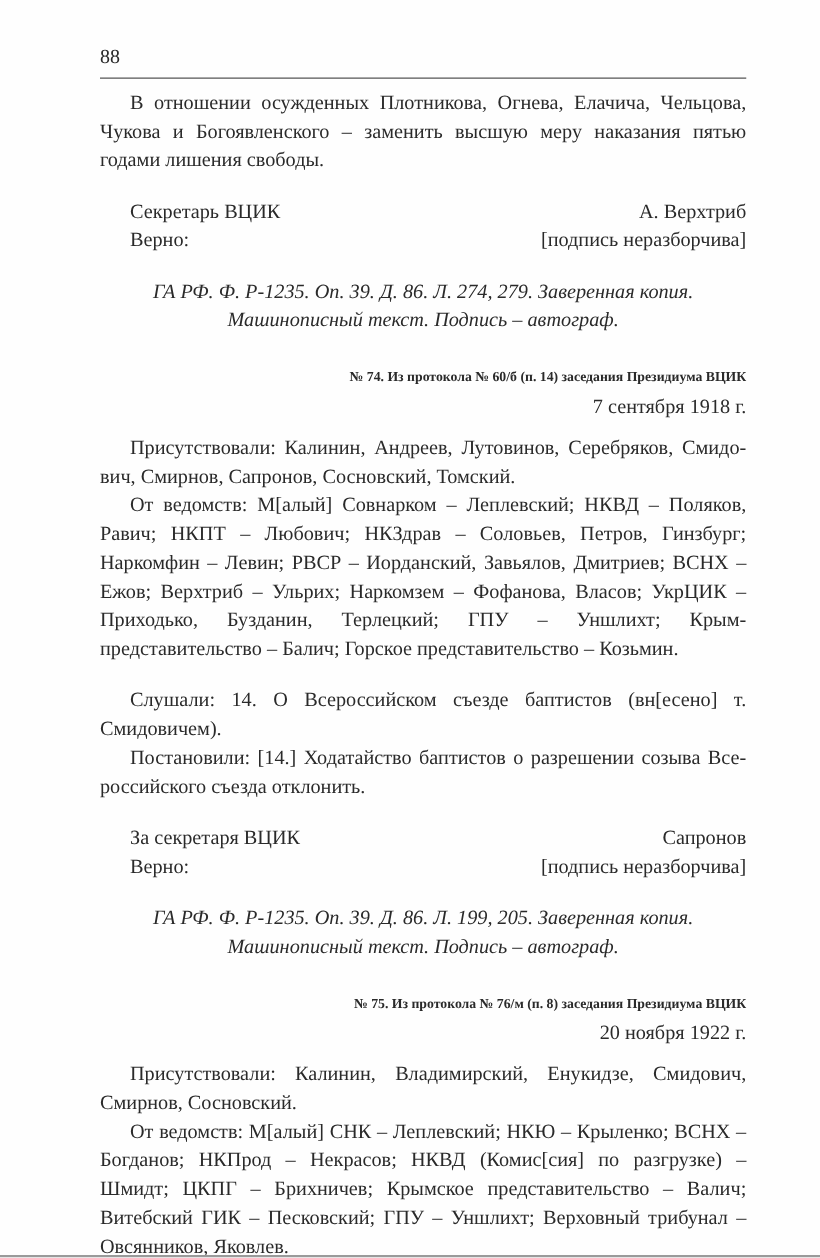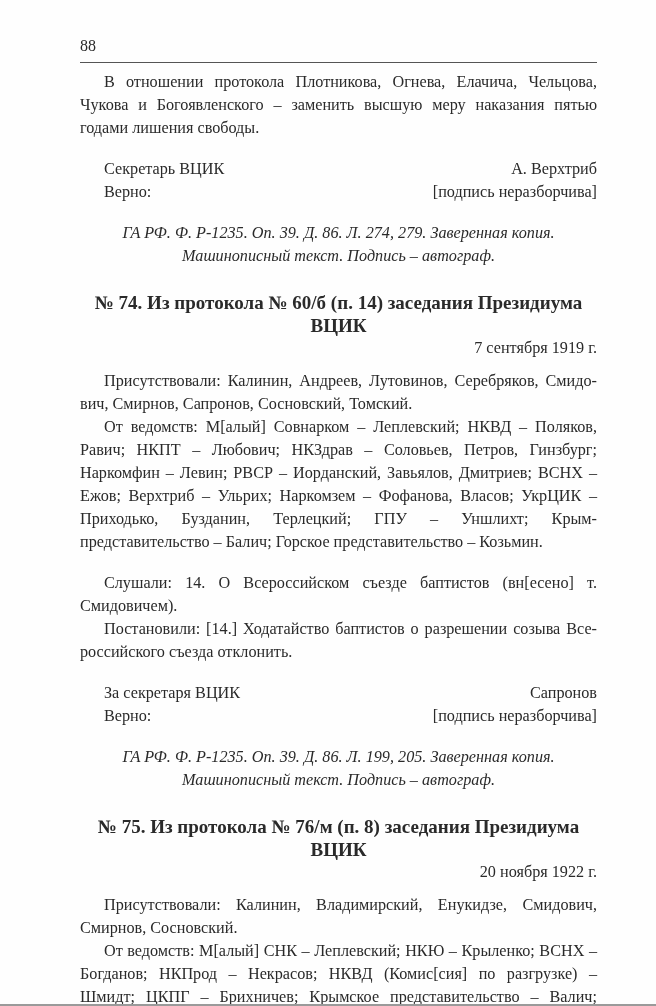--- a/index.html
+++ b/index.html
@@ -11,55 +11,55 @@
   .page {
     position: absolute; left: 80px; top: 36px; width: 517px;
     font-family: Liberation Serif, serif;
     font-size: 16.2px; line-height: 23px;
   }
   .page-number { font-size: 16px; line-height: 20px; height: 20px; }
   .header-rule { height: 0; border-top: 1.3px solid #555; margin-top: 6px; margin-bottom: 8px; }
   p { margin: 0; text-align: justify; text-indent: 24px; hyphens: manual; }
   .sig { display: flex; justify-content: space-between; padding-left: 24px; }
   .source { font-style: italic; text-indent: 0; text-align: center; }
-  .doc-title { font-weight: bold; text-indent: 0; text-align: center; font-size: 19px; }
+  .doc-title { font-weight: bold; text-indent: 0; text-align: right; font-size: 11px; }
   .date { text-align: right; text-indent: 0; }
   .gap-s { height: 10px; }
   .gap-m { height: 18px; }
   .gap-l { height: 23px; }
   .bottom-rule { position: absolute; left: 0; right: 0; bottom: 0; height: 2px; background: #9a9a9a; }
 </style>
 </head>
 <body>
 
 <div class="page">
   <div class="page-number">88</div>
   <div class="header-rule"></div>
 
   <section>
-    <p>В отношении протокола Плотникова, Огнева, Елачича, Чельцова, Чукова и Богоявленского – заменить высшую меру наказания пятью годами лишения свободы.</p>
+    <p>В отношении осужденных Плотникова, Огнева, Елачича, Чельцова, Чукова и Богоявленского – заменить высшую меру наказания пятью годами лишения свободы.</p>
     <div class="gap-m"></div>
     <div class="sig">
       <span>Секретарь ВЦИК</span>
       <span>А. Верхтриб</span>
     </div>
     <div class="sig">
       <span>Верно:</span>
       <span>[подпись неразборчива]</span>
     </div>
     <div class="gap-m"></div>
     <p class="source">ГА РФ. Ф. Р-1235. Оп. 39. Д. 86. Л. 274, 279. Заверенная копия.</p>
     <p class="source">Машинописный текст. Подпись – автограф.</p>
   </section>
 
   <div class="gap-l"></div>
 
   <section>
     <p class="doc-title">№ 74. Из протокола № 60/б (п. 14) заседания Президиума ВЦИК</p>
-    <p class="date">7 сентября 1919 г.</p>
+    <p class="date">7 сентября 1918 г.</p>
     <div class="gap-s"></div>
     <p>Присутствовали: Калинин, Андреев, Лутовинов, Серебряков, Смидо­вич, Смирнов, Сапронов, Сосновский, Томский.</p>
     <p>От ведомств: М[алый] Совнарком – Леплевский; НКВД – Поля­ков, Равич; НКПТ – Любович; НКЗдрав – Соловьев, Петров, Гинз­бург; Наркомфин – Левин; РВСР – Иорданский, Завьялов, Дмитриев; ВСНХ – Ежов; Верхтриб – Ульрих; Наркомзем – Фофанова, Власов; УкрЦИК – Приходько, Бузданин, Терлецкий; ГПУ – Уншлихт; Крым­представительство – Балич; Горское представительство – Козьмин.</p>
     <div class="gap-m"></div>
     <p>Слушали: 14. О Всероссийском съезде баптистов (вн[есено] т. Смидовичем).</p>
     <p>Постановили: [14.] Ходатайство баптистов о разрешении созыва Все­российского съезда отклонить.</p>
     <div class="gap-m"></div>
     <div class="sig">
       <span>За секретаря ВЦИК</span>
       <span>Сапронов</span>

